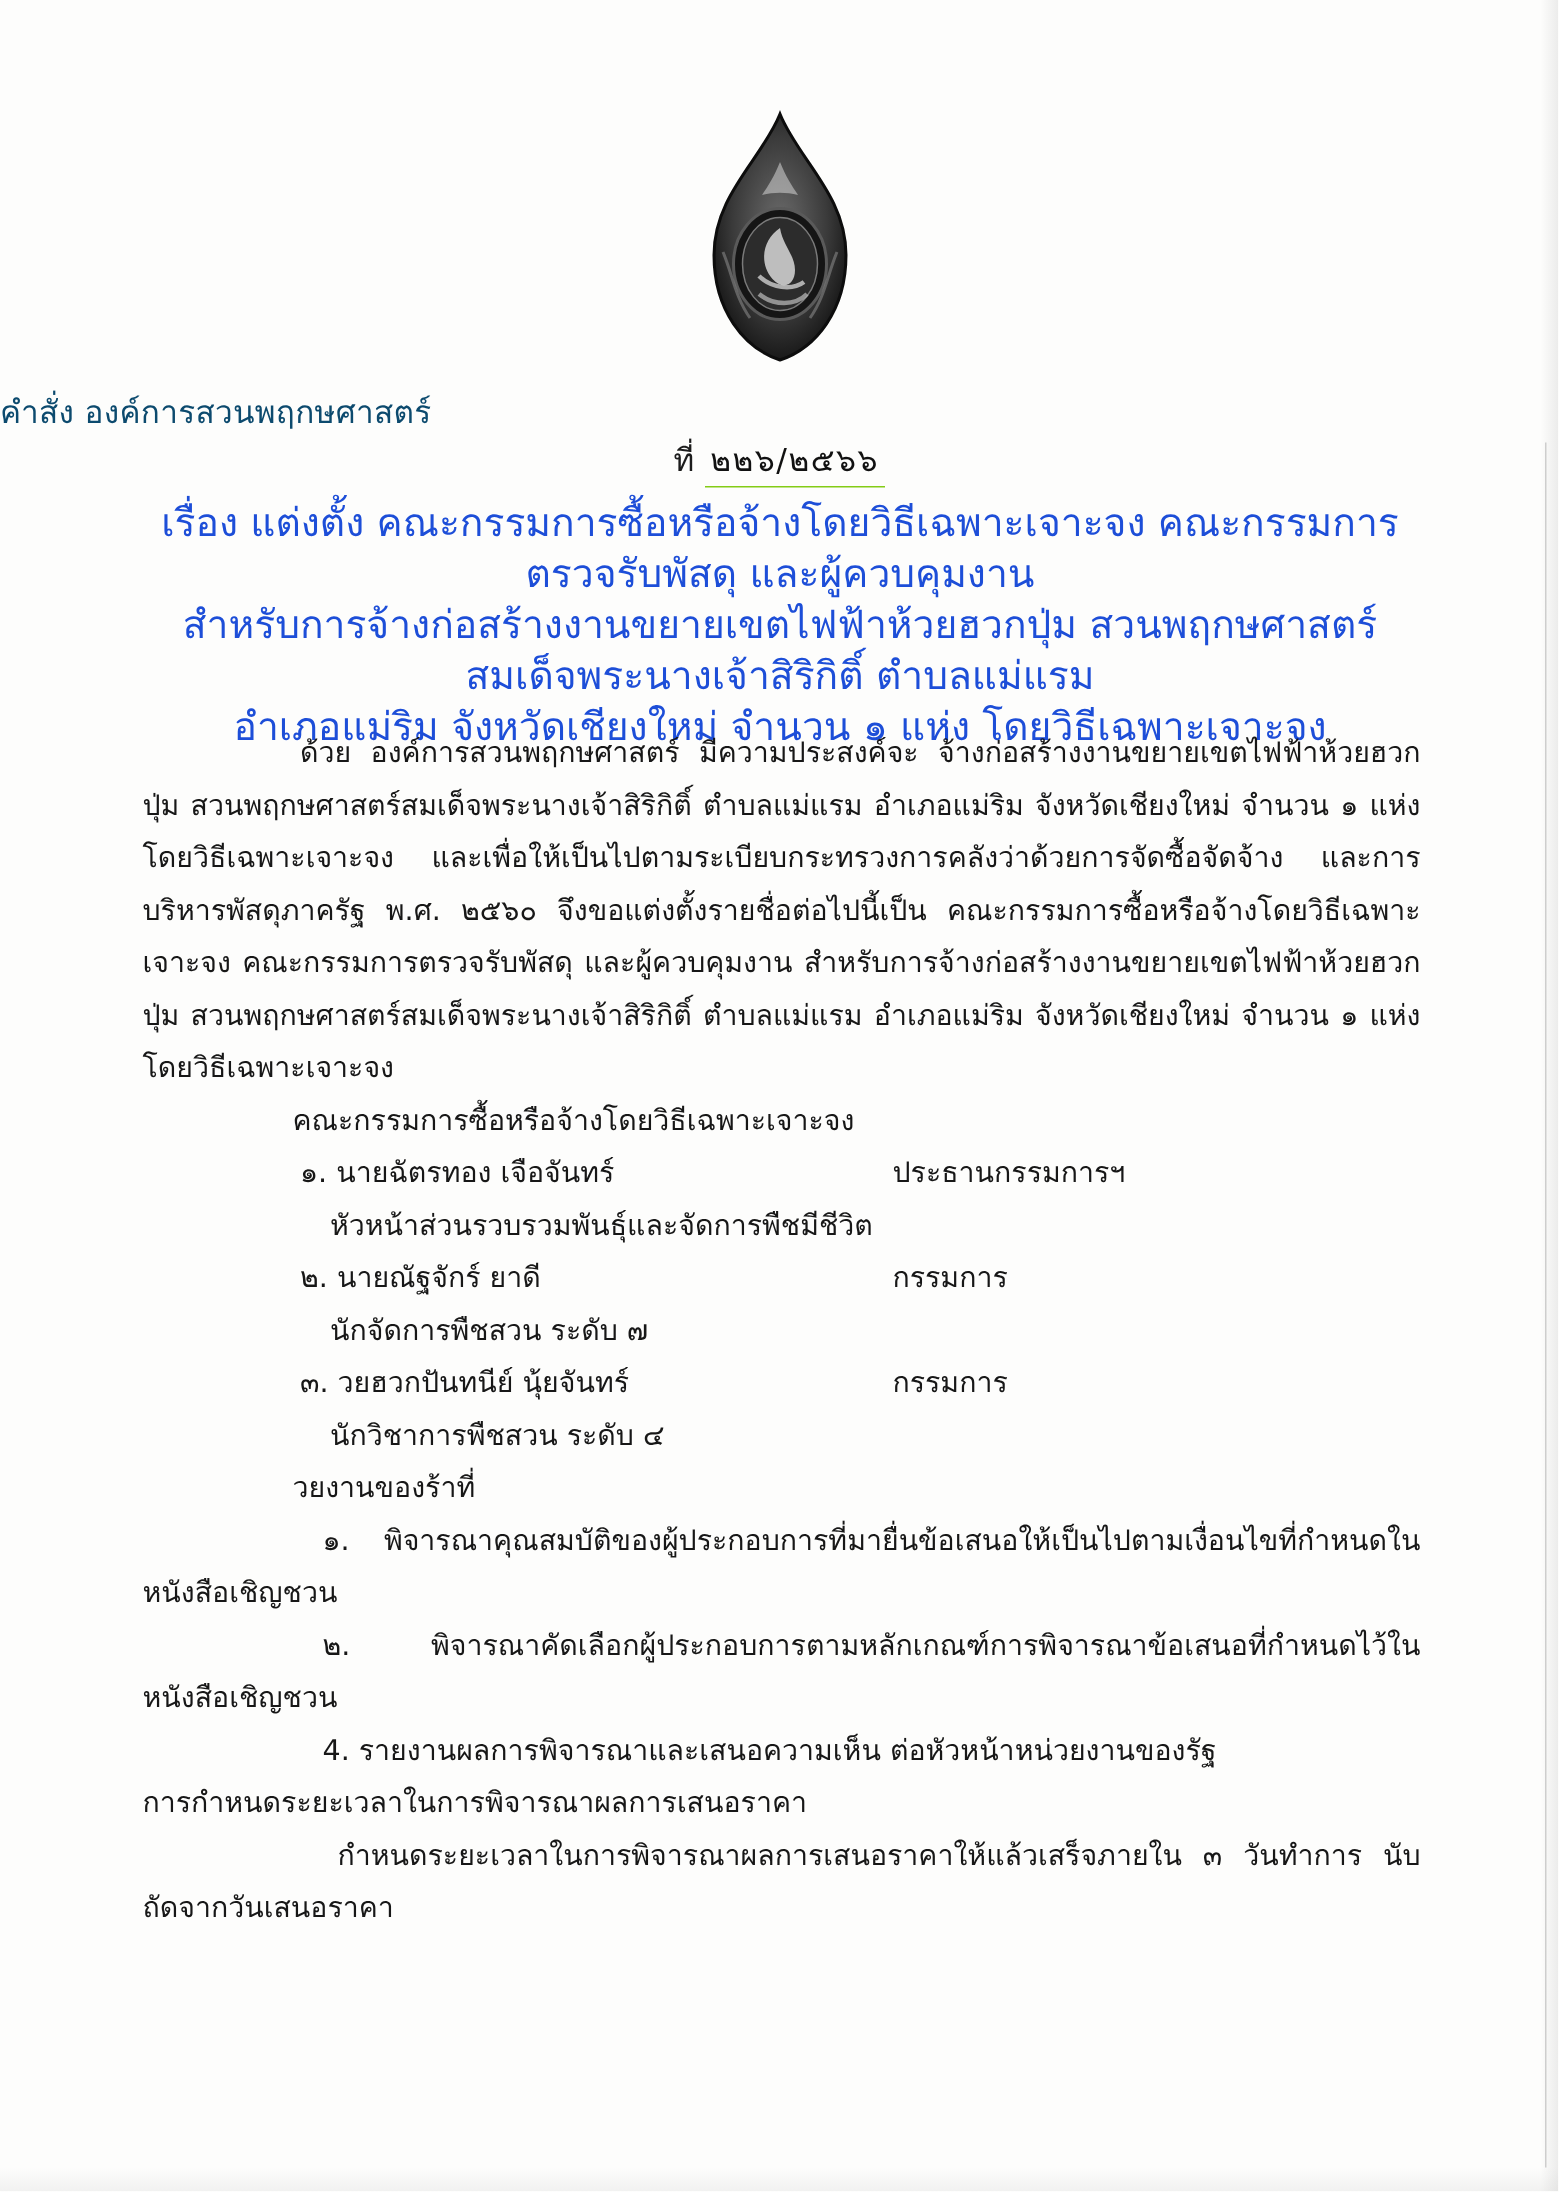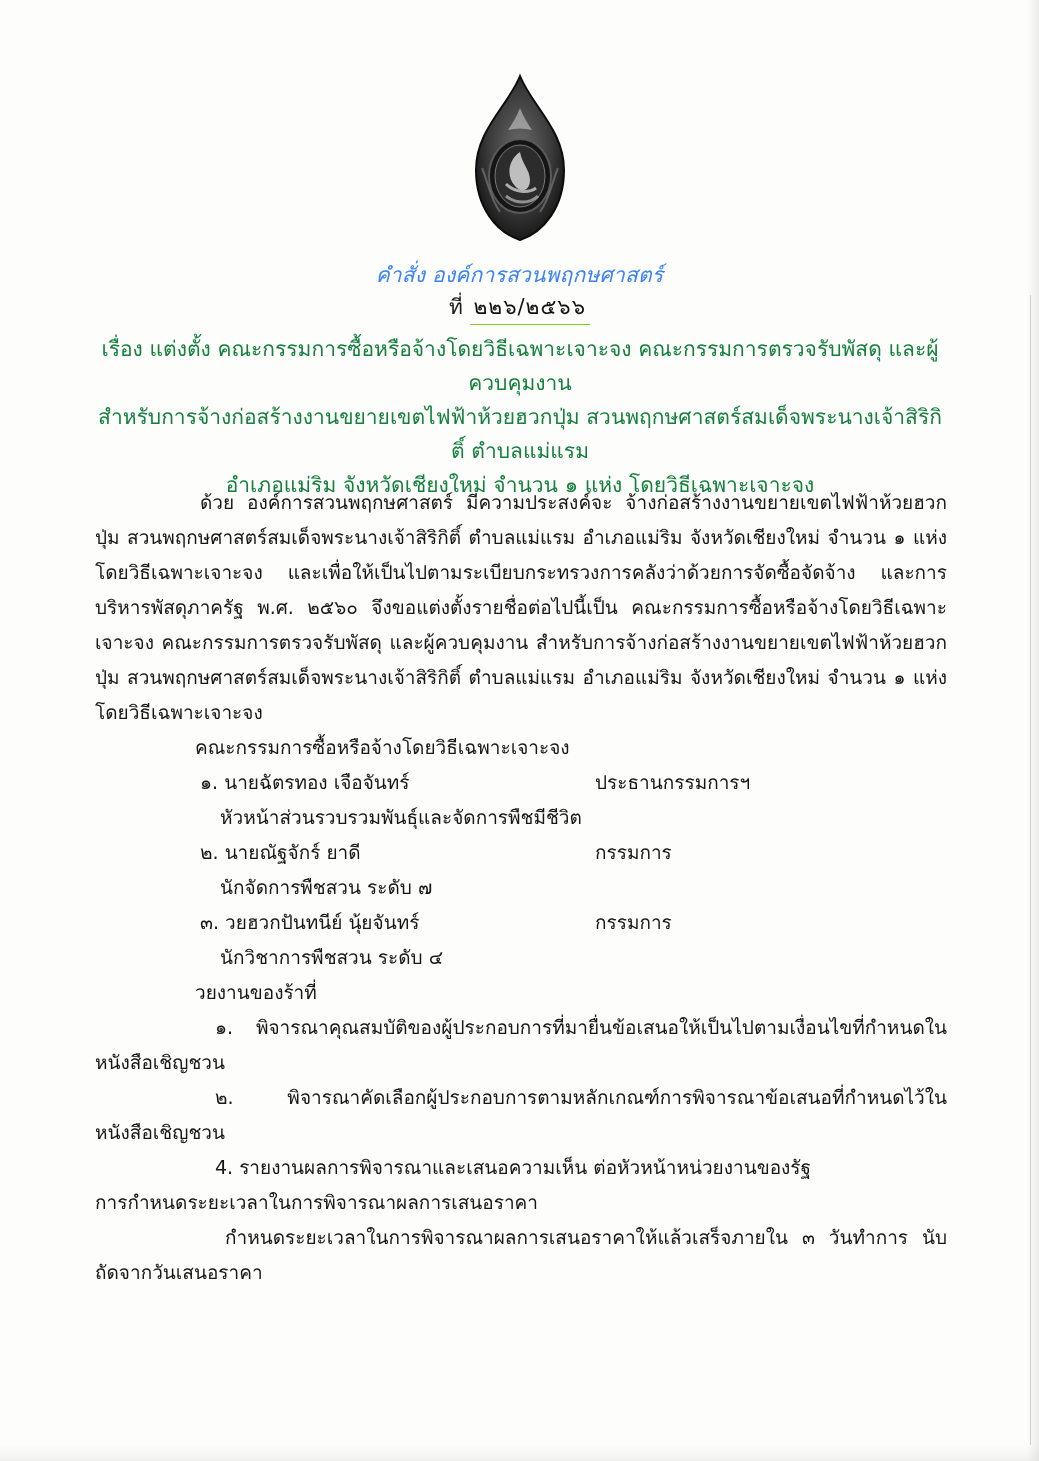--- a/index.html
+++ b/index.html
@@ -68,25 +68,23 @@
     position: relative;
   }
   .emblem svg { display: block; }
 
   
   .doc-title {
     position: absolute;
     left: 0;
     top: 258px;
     width: 100%;
-    text-align: center;
     font-size: 21px;
-    color: #3b82f6;
+    color: #0c4a6e;
     letter-spacing: .2px;
-    font-style: italic;
   }
   .doc-number {
     position: absolute;
     left: 0;
     top: 290px;
     width: 100%;
     text-align: center;
     font-size: 21px;
     color: #1c1c1c;
   }
@@ -98,23 +96,23 @@
     font-weight: 400;
     color: #111;
   }
 
   .subject-block {
     position: absolute;
     left: 95px;
     top: 332px;
     width: 850px;
     text-align: center;
-    font-size: 21px;
+    font-size: 26px;
     line-height: 34px;
-    color: #15803d;
+    color: #1d4ed8;
   }
 
   
   .body-block {
     position: absolute;
     left: 95px;
     top: 485px;
     width: 852px;
     font-size: 19px;
     line-height: 35px;

